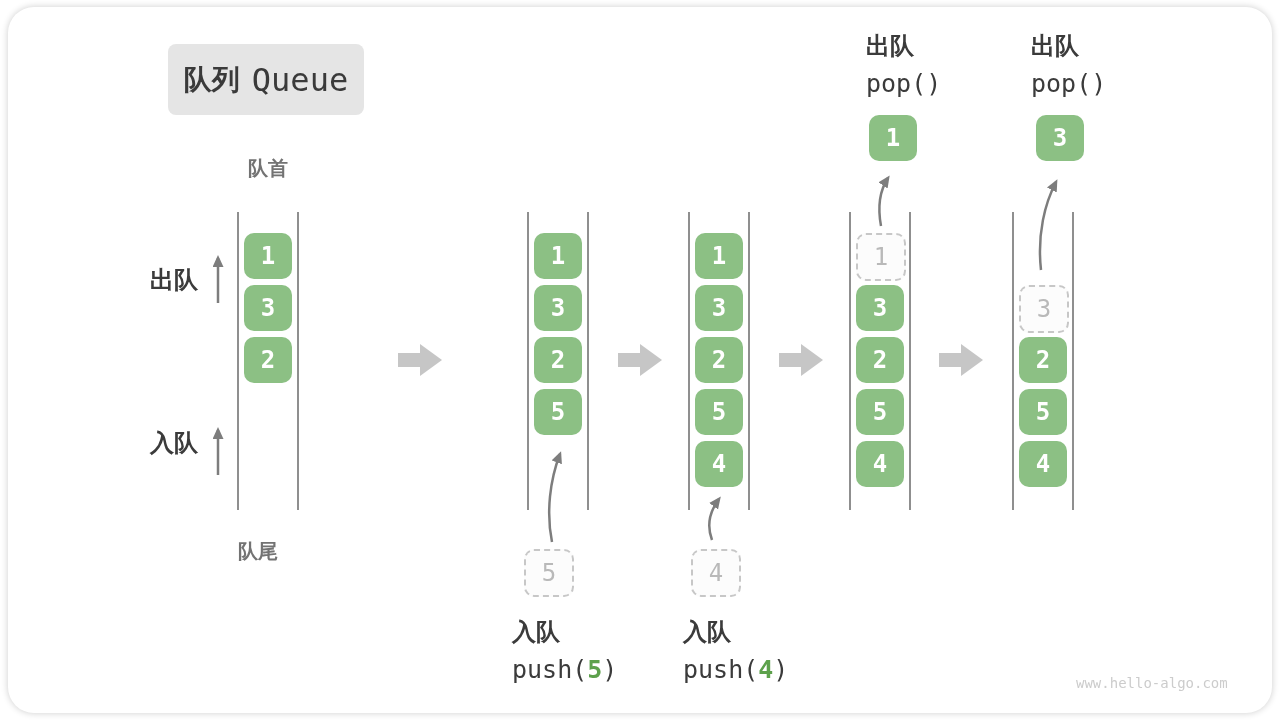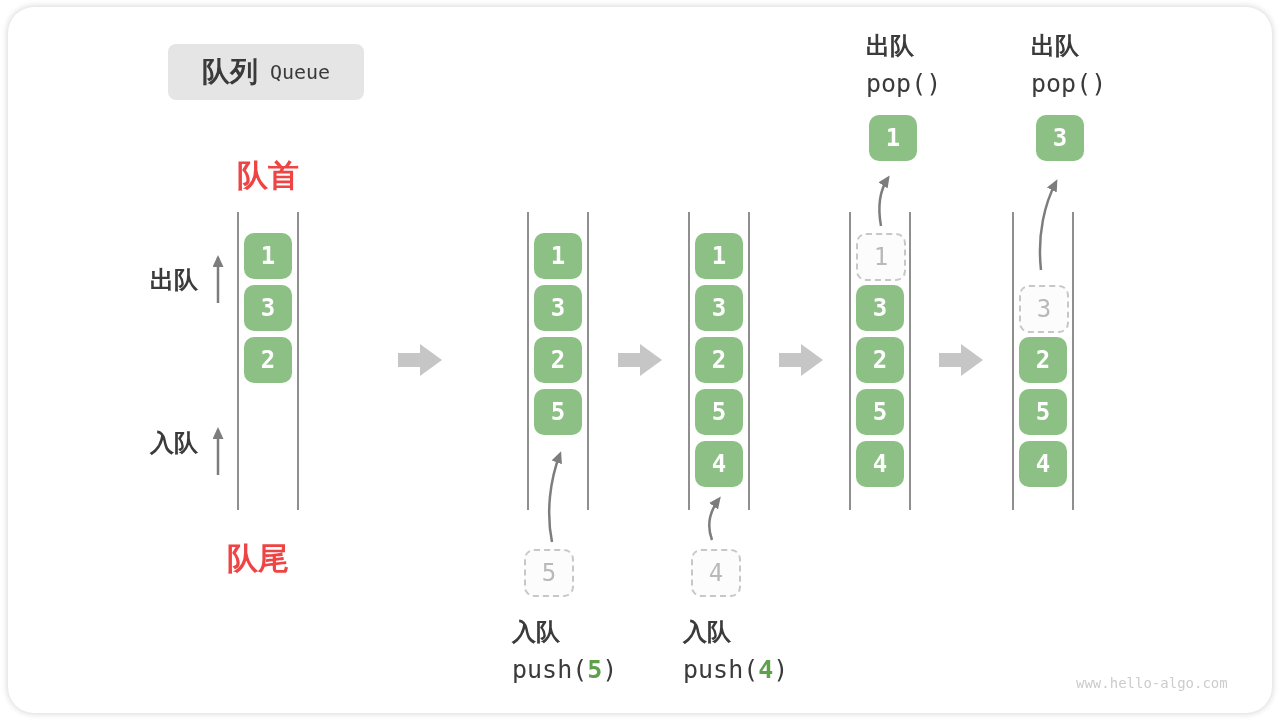--- a/index.html
+++ b/index.html
@@ -1,23 +1,23 @@
 <!DOCTYPE html>
 <html><head>
 <meta charset="utf-8">
 <style>
   html,body{margin:0;padding:0;background:#ffffff;overflow:hidden;}
   #canvas{position:relative;width:1280px;height:720px;font-family:"Liberation Sans","DejaVu Sans",sans-serif;}
   .card{position:absolute;left:8px;top:7px;width:1264px;height:706px;background:#ffffff;border-radius:26px;box-shadow:0 0 7px rgba(0,0,0,0.20);}
   .abs{position:absolute;}
-  .badge{position:absolute;left:168px;top:44px;width:196px;height:56px;background:#e5e5e5;border-radius:8px;display:flex;align-items:center;justify-content:center;gap:12px;}
+  .badge{position:absolute;left:168px;top:44px;width:196px;height:71px;background:#e5e5e5;border-radius:8px;display:flex;align-items:center;justify-content:center;gap:12px;}
   .badge .zh{font-size:28px;font-weight:bold;color:#3a3a3a;}
-  .badge .en{font-family:"DejaVu Sans Mono","Liberation Mono",monospace;font-size:20px;color:#3a3a3a;}
+  .badge .en{font-family:"DejaVu Sans Mono","Liberation Mono",monospace;font-size:32px;color:#3a3a3a;}
   .cjk-label{font-size:24px;font-weight:bold;color:#3b3b3b;white-space:nowrap;}
-  .col-cap{position:absolute;width:62px;text-align:center;font-size:31px;font-weight:bold;color:#ef4444;}
+  .col-cap{position:absolute;width:62px;text-align:center;font-size:20px;font-weight:bold;color:#737373;}
   .vline{position:absolute;width:2px;height:298px;top:212px;background:#8f8f8f;}
   .qbox{position:absolute;width:48px;height:46px;border-radius:10px;background:#8cc084;color:#ffffff;
         display:flex;align-items:center;justify-content:center;
         font-family:"DejaVu Sans Mono","Liberation Mono",monospace;font-size:24px;font-weight:bold;}
   .qbox.dashed{background:#fcfcfc;border:2px dashed #c7c7c7;color:#b9b9b9;font-weight:normal;
         width:46px;height:44px;}
   .oplabel{position:absolute;}
   .oplabel .l1{font-size:24px;font-weight:bold;color:#3b3b3b;margin-bottom:7px;}
   .oplabel .l2{font-family:"DejaVu Sans Mono","Liberation Mono",monospace;font-size:25px;color:#3b3b3b;white-space:nowrap;}
   .oplabel .l2 .arg{color:#5da14c;font-weight:bold;}

